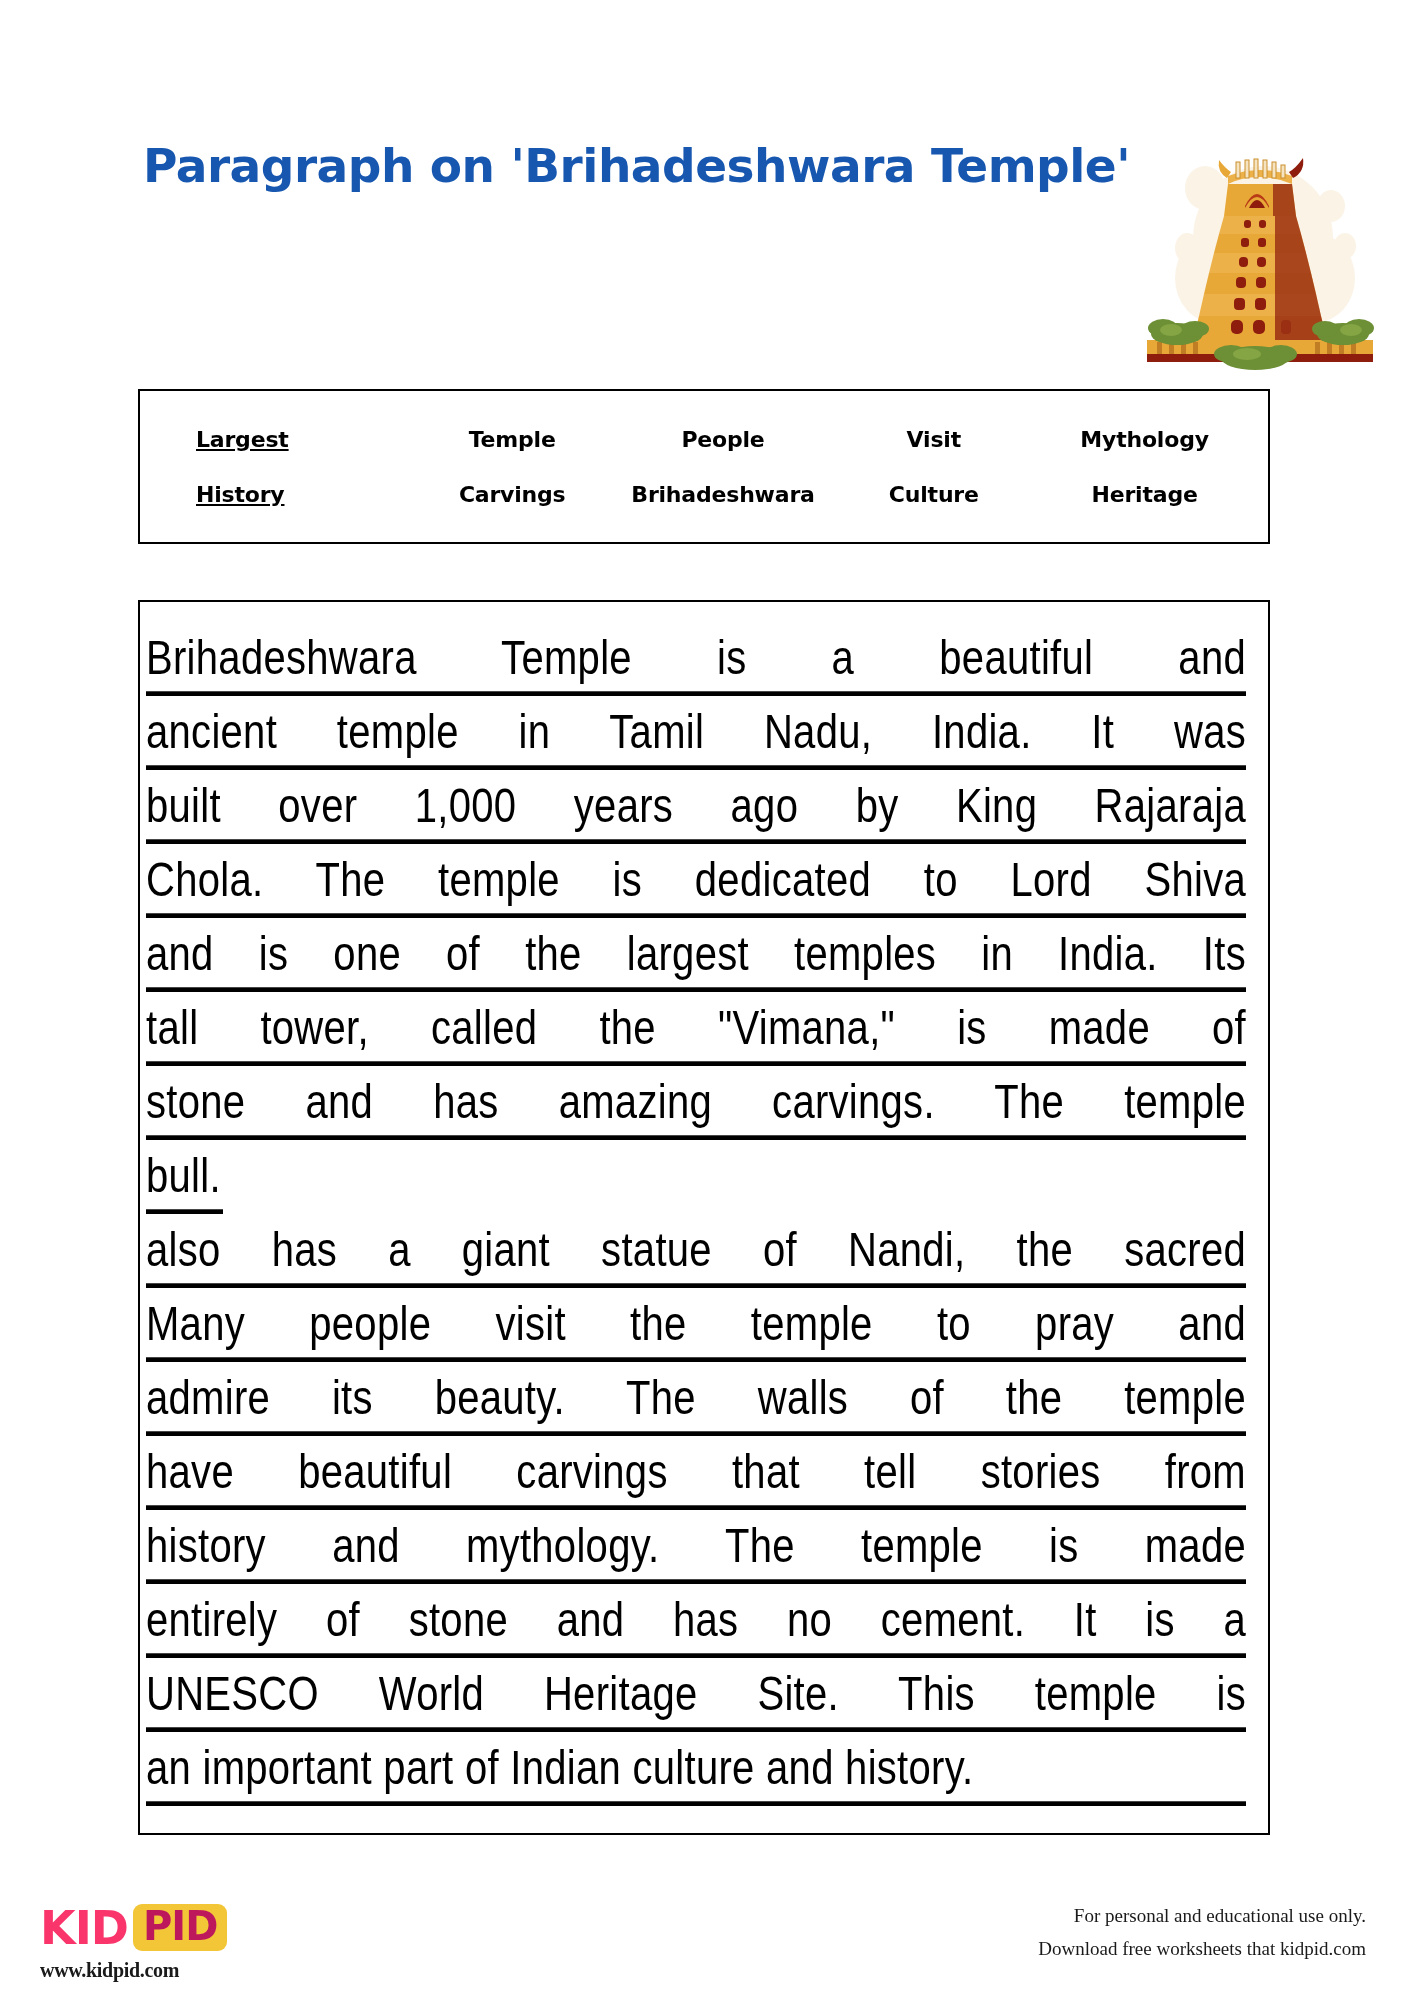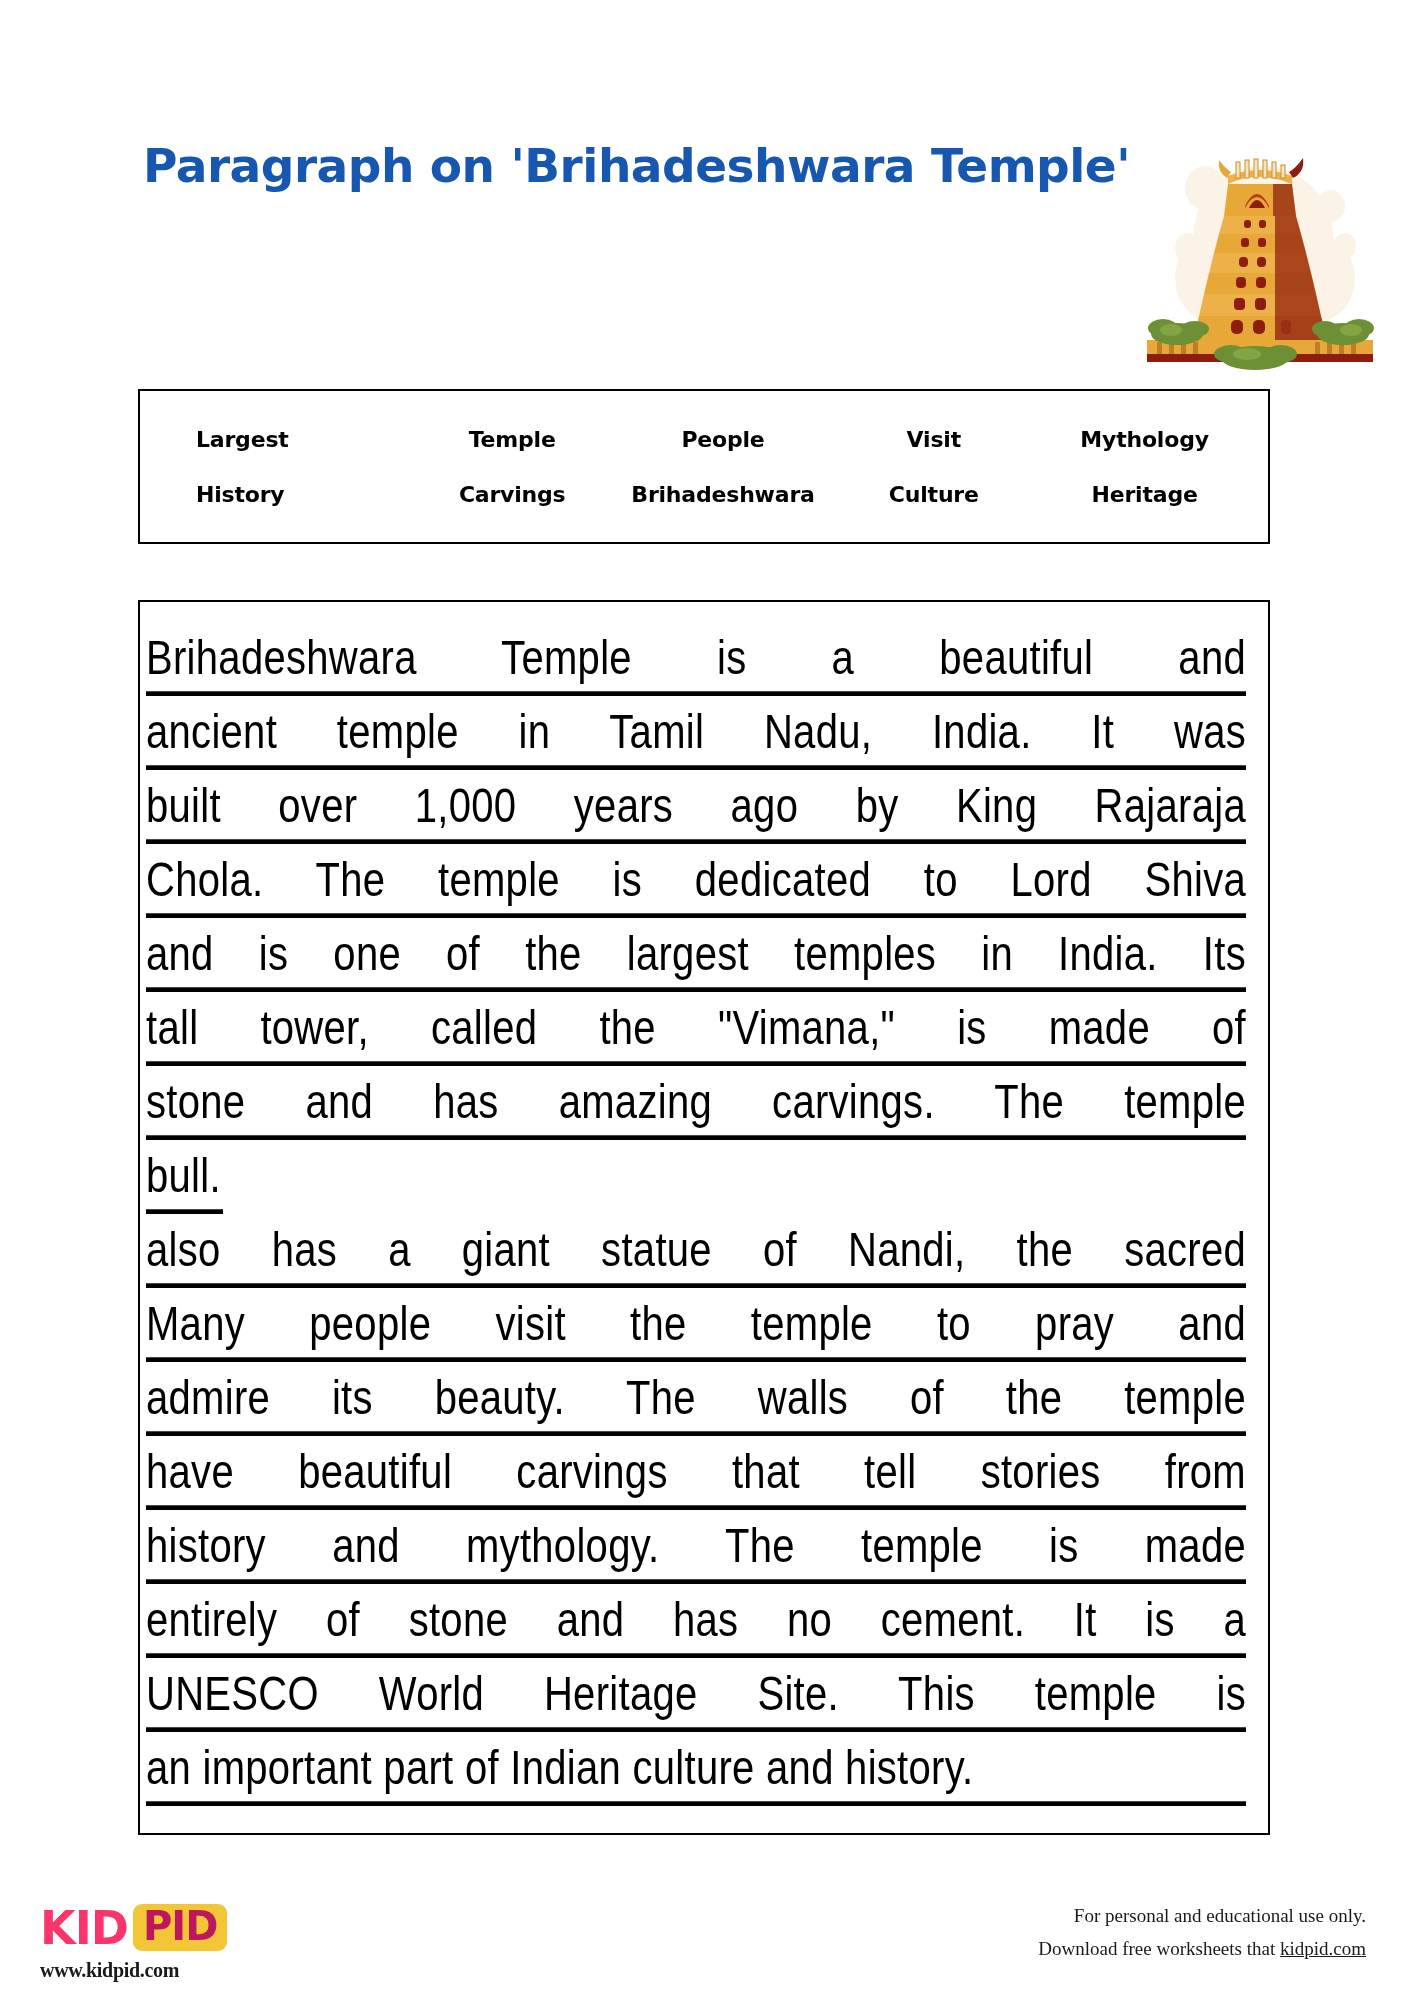--- a/index.html
+++ b/index.html
@@ -86,21 +86,21 @@
   .vocab-cell {
     flex: 1 1 0;
     text-align: center;
     font-family: "DejaVu Sans", sans-serif;
     font-size: 22px;
     font-weight: 700;
     color: #000000;
     letter-spacing: -0.2px;
     white-space: nowrap;
   }
-  .vocab-cell:first-child { text-align: left; padding-left: 18px; }
+  .vocab-cell:first-child { text-align: left; padding-left: 18px; text-decoration: underline; }
 
   
   .answer-box {
     position: absolute;
     left: 138px;
     top: 600px;
     width: 1132px;
     height: 1235px;
     border: 2.5px solid #000000;
     padding: 20px 22px 8px 6px;
@@ -199,21 +199,20 @@
     right: 48px;
     top: 14px;
     text-align: right;
     font-family: "Liberation Serif", serif;
     font-size: 19px;
     color: #1a1a1a;
     line-height: 1.75;
   }
   .footer-right a, .footer-link {
     color: #1a1a1a;
-    text-decoration: underline;
     text-align: right;
   }
 </style>
 </head>
 <body>
 
 <div class="page">
 
   <div class="header">
     <div class="title">Paragraph on 'Brihadeshwara Temple'</div>

